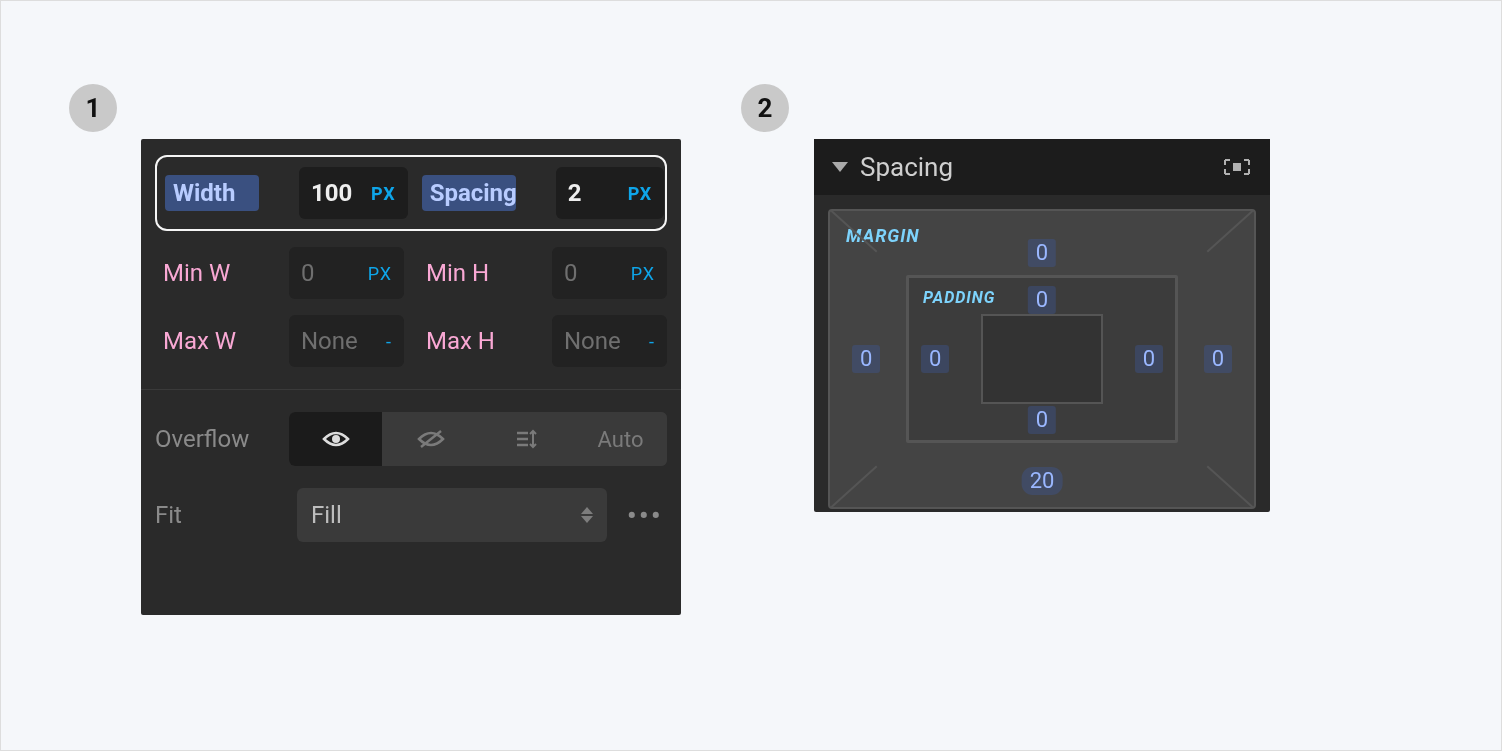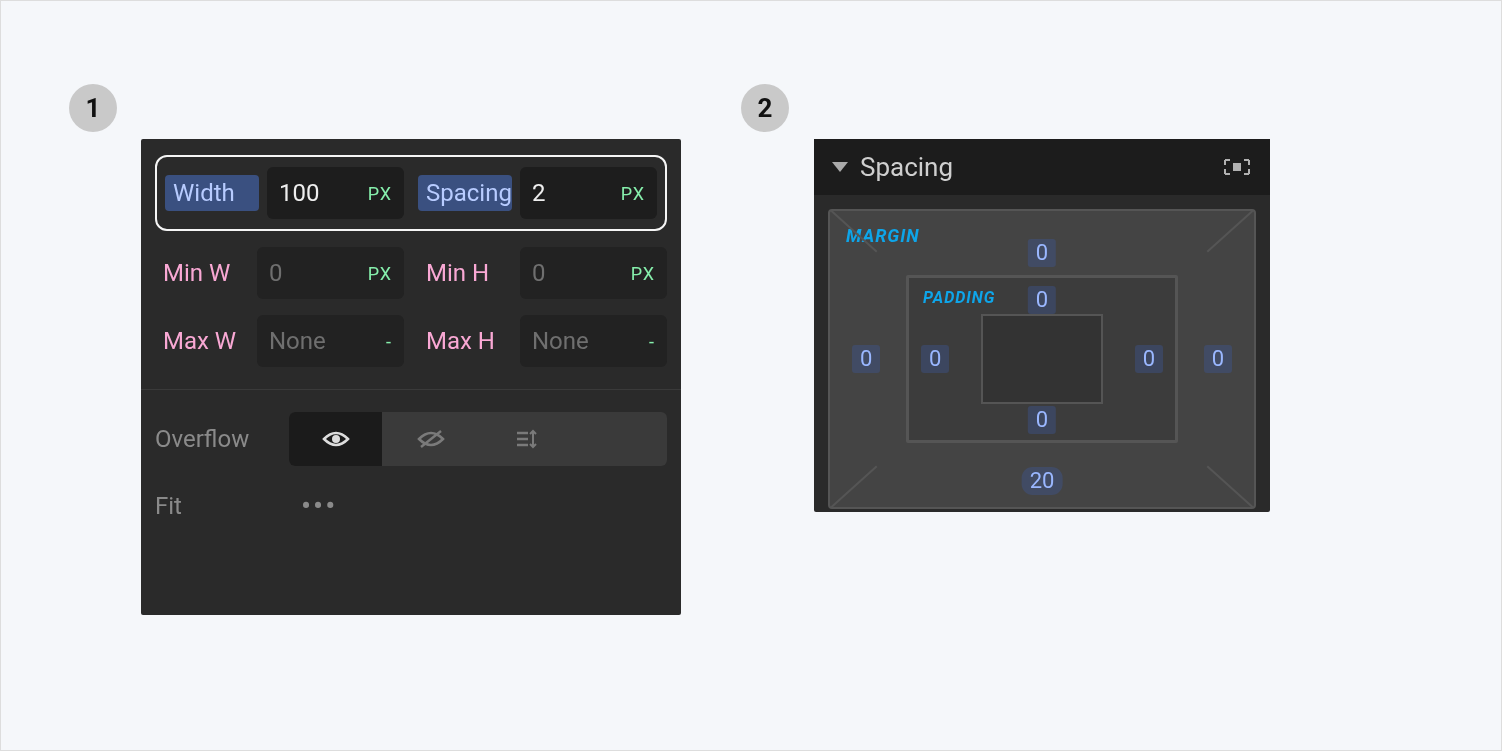--- a/index.html
+++ b/index.html
@@ -58,20 +58,21 @@
   .row {
     display: grid;
     grid-template-columns: 1fr 1fr;
     gap: 14px;
     margin-top: 16px;
   }
   .outlined {
     border: 2px solid #f5f5f5;
     border-radius: 12px;
     padding: 10px 8px;
+    font-weight: bold;
   }
   .field {
     display: grid;
     grid-template-columns: 94px 1fr;
     align-items: center;
     gap: 8px;
   }
   .field-label {
     font-size: 24px;
     color: #9ab7ff;
@@ -82,33 +83,34 @@
   .field-label.dim { color: #f9a8d4; }
 
   .input-box {
     background: #1d1d1d;
     border-radius: 6px;
     height: 52px;
     display: grid;
     grid-template-columns: 1fr auto;
     align-items: center;
     padding: 0 12px;
-    gap: 10px;
+    gap: 4px;
+    margin-left: 32px;
   }
   .input-box.muted { background: #222; }
   .input-value {
     font-size: 24px;
     color: #eee;
     background: transparent;
     border: none;
     outline: none;
     width: 56px;
   }
   .input-value.dim { color: #6f6f6f; }
-  .unit { font-size: 18px; color: #86efac; letter-spacing: 1px; }
+  .unit { font-size: 18px; color: #0ea5e9; letter-spacing: 1px; }
 
   .hr { height: 1px; background: #3a3a3a; margin: 22px -14px 0 -14px; }
 
   .overflow-row {
     display: grid;
     grid-template-columns: 126px 1fr;
     align-items: center;
     gap: 8px;
     margin-top: 22px;
   }
@@ -183,21 +185,21 @@
     border-radius: 4px;
     height: 300px;
     padding: 64px 76px 64px 76px;
   }
   .box-tag {
     position: absolute;
     font-size: 18px;
     font-weight: 700;
     font-style: italic;
     letter-spacing: 1px;
-    color: #0ea5e9;
+    color: #7dd3fc;
   }
   .margin-tag { top: 14px; left: 16px; }
 
   .padding-box {
     position: relative;
     background: #3c3c3c;
     border: 3px solid #555;
     border-radius: 2px;
     height: 100%;
     padding: 36px 72px;
@@ -321,25 +323,35 @@
           </svg>
         </div>
         <div class="seg">
           <svg width="24" height="22" viewBox="0 0 24 22">
             <line x1="3" y1="5" x2="14" y2="5" stroke="#7a7a7a" stroke-width="2.5"></line>
             <line x1="3" y1="11" x2="14" y2="11" stroke="#7a7a7a" stroke-width="2.5"></line>
             <line x1="3" y1="17" x2="14" y2="17" stroke="#7a7a7a" stroke-width="2.5"></line>
             <path d="M19 3 L19 19 M16 6 L19 3 L22 6 M16 16 L19 19 L22 16" fill="none" stroke="#7a7a7a" stroke-width="2"></path>
           </svg>
         </div>
+        <div class="seg">
+          <span>Auto</span>
+        </div>
       </div>
     </div>
 
     <div class="fit-row">
       <span class="overflow-label">Fit</span>
+      <div class="select">
+        <span>Fill</span>
+        <span class="chevrons">
+          <span class="chev-up"></span>
+            <span class="chev-down"></span>
+        </span>
+      </div>
       <span class="more-dots">•••</span>
     </div>
 
   </div>
 </div>
 
 <div class="panel panel-spacing">
   <div class="panel-header">
     <div class="collapse-arrow"></div>
     <span>Spacing</span>

